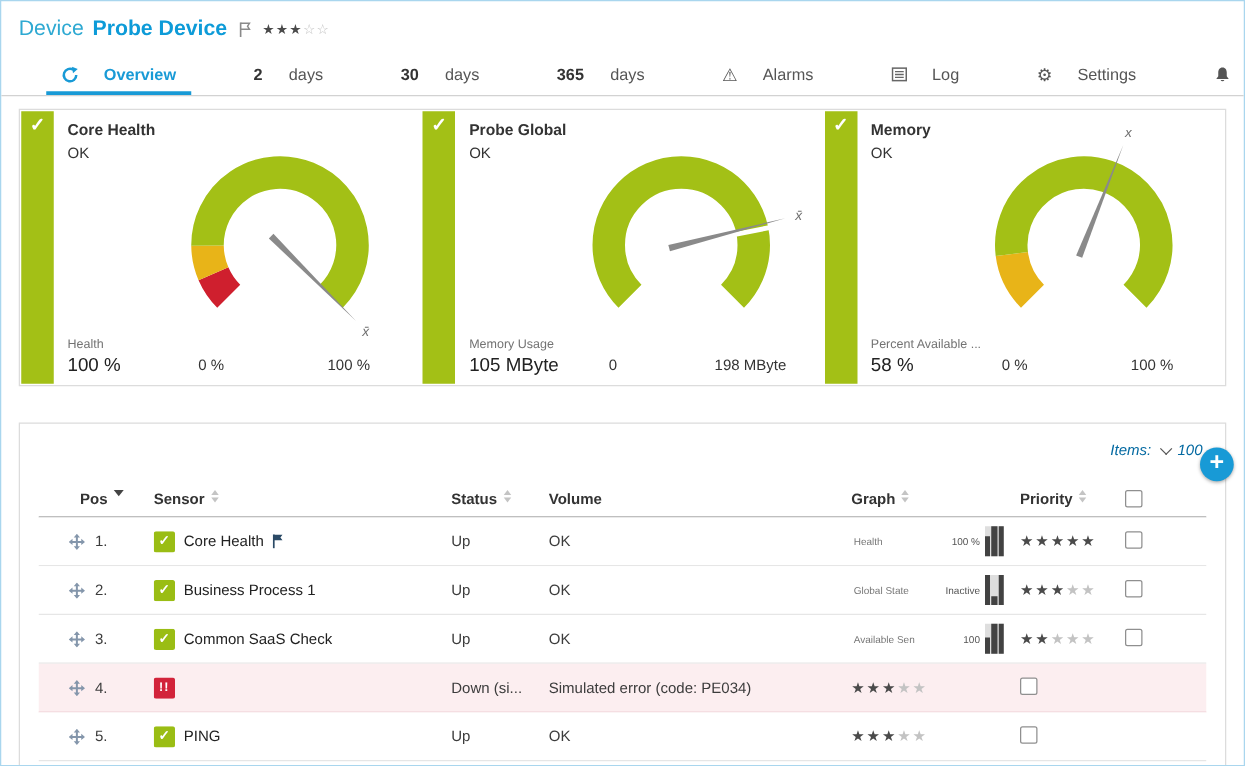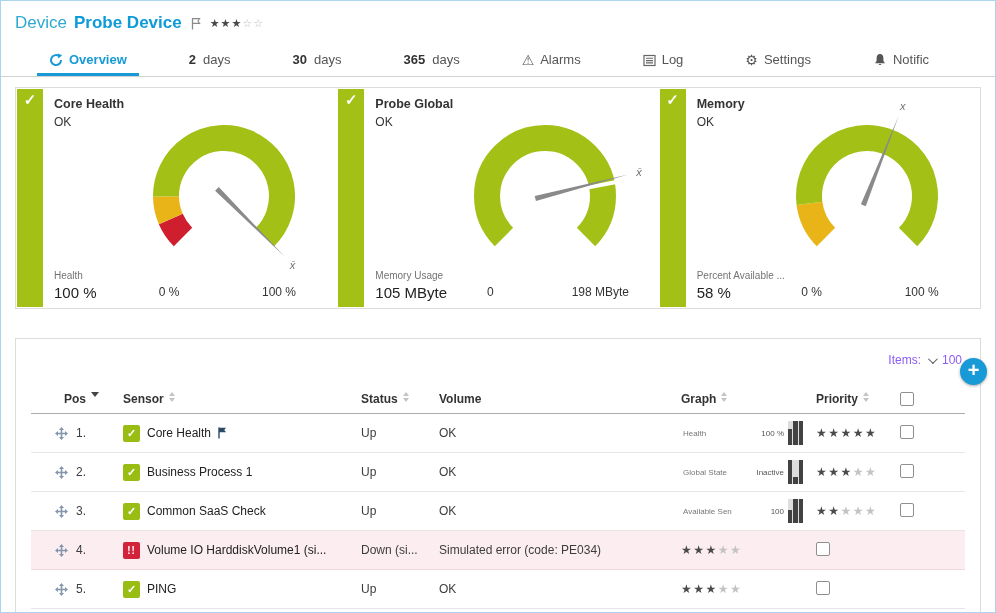--- a/index.html
+++ b/index.html
@@ -8,42 +8,42 @@
   
   .titlebar{display:flex;align-items:center;gap:7px;padding:9px 0 0 14px;height:26px;}
   .crumb-type{color:#2ea9d2;font-size:17px;}
   .crumb-name{font-weight:bold;color:#0d9bd8;font-size:17px;}
   .hflag{margin-left:2px;}
   .hstars{font-size:11px;letter-spacing:1px;margin-left:2px;}
   .sf{color:#4a4a4a;} .se{color:#c3c3c3;}
 
   
   .tabs{display:flex;align-items:flex-end;gap:38px;padding-left:36px;height:36px;border-bottom:1px solid #d2d2d2;white-space:nowrap;margin-top:4px;}
-  .tab{display:flex;align-items:flex-end;gap:6px;padding:0 12px 9px;font-size:13px;color:#555;cursor:pointer;}
+  .tab{display:flex;align-items:center;gap:20px;padding:0 12px 9px;font-size:13px;color:#555;cursor:pointer;}
   .tab.active{color:#189ad6;font-weight:bold;border-bottom:3px solid #189ad6;padding-bottom:6px;}
   .tab b{color:#333;font-weight:bold;margin-right:1px;}
   .tab .uicon{font-size:14px;color:#555;line-height:1;}
 
   
   .gauges{position:absolute;left:14px;right:14px;top:86px;height:220px;border:1px solid #dcdcdc;display:flex;background:#fff;}
   .gsec{position:relative;flex:1;}
   .gbar{position:absolute;left:1px;top:1px;bottom:1px;width:26px;background:#a3c016;}
   .gcheck{position:absolute;top:3px;left:1px;width:26px;text-align:center;color:#fff;font-weight:bold;font-size:15px;}
   .gtitle{position:absolute;left:38px;top:9px;font-weight:bold;font-size:12.5px;color:#333;}
   .gstatus{position:absolute;left:38px;top:27px;font-size:12px;color:#333;}
   .gsvg{position:absolute;left:98px;top:16px;}
   .gm{font-size:11px;fill:#707070;font-style:italic;}
   .gvlabel{position:absolute;left:38px;bottom:27px;font-size:10px;color:#737373;}
   .gvalue{position:absolute;left:38px;bottom:7px;font-size:15px;color:#222;}
   .gmin{position:absolute;left:153px;bottom:9px;transform:translateX(-50%);font-size:12px;color:#333;white-space:nowrap;}
   .gmax{position:absolute;left:263px;bottom:9px;transform:translateX(-50%);font-size:12px;color:#333;white-space:nowrap;}
 
   
   .tablepanel{position:absolute;left:14px;right:14px;top:337px;height:300px;border:1px solid #dcdcdc;background:#fff;}
-  .itemsrow{position:absolute;top:14px;right:18px;display:flex;align-items:center;gap:7px;font-size:12px;color:#8b5cf6;cursor:pointer;}
+  .itemsrow{position:absolute;top:14px;right:18px;display:flex;align-items:center;gap:7px;font-size:12px;color:#0369a1;cursor:pointer;font-style:italic;}
   .chev{display:inline-block;width:6px;height:6px;border-right:1.6px solid #555;border-bottom:1.6px solid #555;transform:rotate(45deg) translateY(-2px);}
   .table{margin:46px 15px 0 15px;}
   .thead,.trow{display:grid;grid-template-columns:92px 238px 78px 242px 135px 84px 40px;align-items:center;}
   .thead{height:28px;border-bottom:1px solid #ababab;font-size:12px;font-weight:bold;color:#333;}
   .th{display:flex;align-items:flex-start;gap:5px;}
   .th.c1{padding-left:33px;}
   .trow{height:38px;border-bottom:1px solid #e6e6e6;font-size:12px;color:#3c3c3c;background:#fff;}
   .trow.down{background:#fceef0;border-bottom:1px solid #f2d9dd;}
   .c-pos{display:flex;align-items:center;gap:8px;padding-left:24px;}
   .c-sensor{display:flex;align-items:center;gap:7px;overflow:hidden;}
@@ -328,21 +328,20 @@
 
   <div class="trow down">
     <div class="c-pos">
       <svg class="move" width="13" height="13" viewBox="0 0 13 13">
         <path d="M6.5 0 L9 3 H7.3 V5.7 H10 V4 L13 6.5 L10 9 V7.3 H7.3 V10 H9 L6.5 13 L4 10 H5.7 V7.3 H3 V9 L0 6.5 L3 4 V5.7 H5.7 V3 H4 Z" fill="#8496ab"></path>
       </svg>
       <span class="pos">4.</span>
     </div>
     <div class="c-sensor">
       <span class="sicon down">!!</span>
-      <a class="sname">Volume IO HarddiskVolume1 (si...</a>
 
     </div>
     <div>Down (si...</div>
     <div>Simulated error (code: PE034)</div>
     <div class="c-prio"><span class="sf">★</span><span class="sf">★</span><span class="sf">★</span><span class="se">★</span><span class="se">★</span></div>
     <div>
       <span class="cb"></span>
     </div>
   </div>
 

